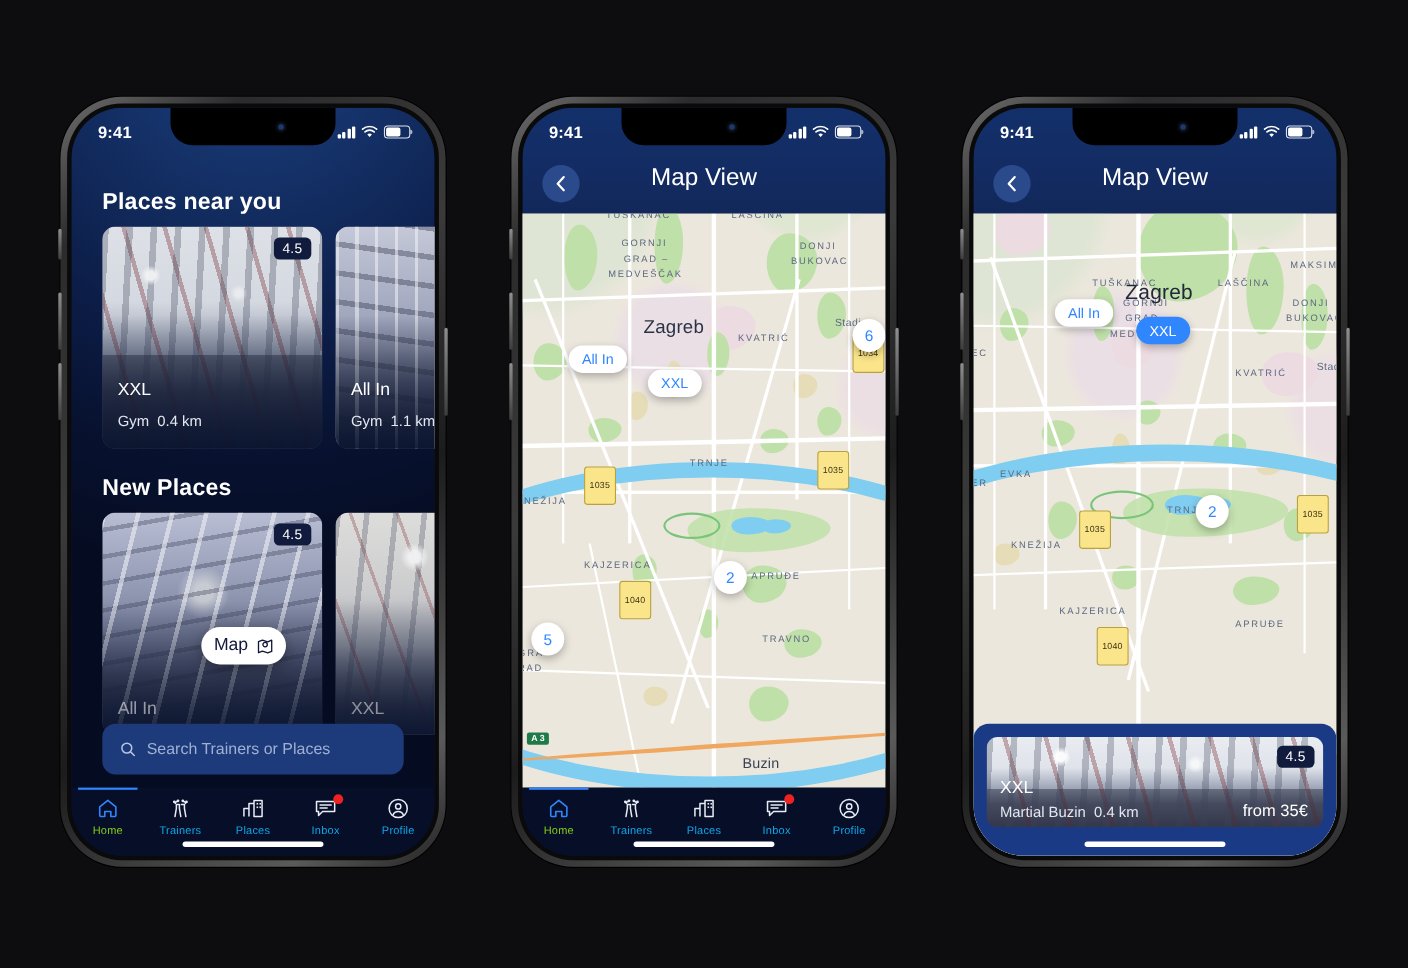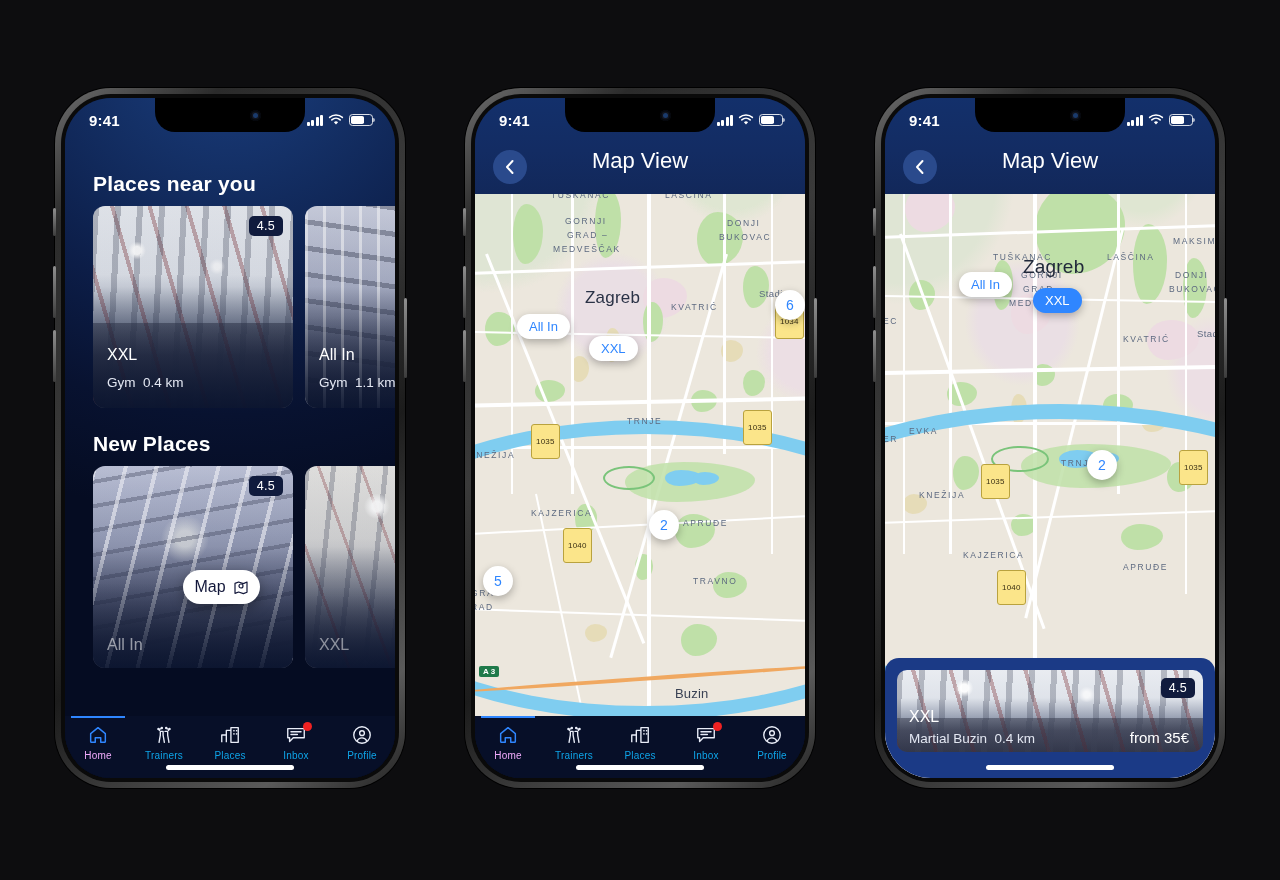--- a/index.html
+++ b/index.html
@@ -108,21 +108,21 @@
   .searchbar input{ background:transparent; border:0; outline:0; color:#fff;
     font-size:14.5px; font-family:inherit; width:100%; }
   .searchbar input::placeholder{ color:#9fb0d4; }
 
   
   .tabbar{ position:absolute; left:0; right:0; bottom:0; height:62px; background:#070f28;
     display:flex; align-items:flex-start; padding-top:8px; z-index:32; }
   .tab{ flex:1; display:flex; flex-direction:column; align-items:center; gap:4px;
     position:relative; color:#0ea5e9; }
   .tab .lbl{ font-size:10px; letter-spacing:.2px; }
-  .tab.active{ color:#f0abfc; }
+  .tab.active{ color:#84cc16; }
   .tab.active::before{ content:''; position:absolute; top:-8px; left:6px; right:6px;
     height:2px; background:#2f86ff; }
   .dot{ position:absolute; top:-2px; right:calc(50% - 16px); width:9px; height:9px;
     border-radius:50%; background:#ef2222; }
 
   
   .mapheader{ position:absolute; top:0; left:0; right:0; height:96px; z-index:30;
     background:linear-gradient(180deg,#13306b 0%,#132c63 55%,#12285a 100%); }
   .backbtn{ position:absolute; left:18px; top:52px; width:34px; height:34px; border-radius:50%;
     background:#2a4a8c; display:flex; align-items:center; justify-content:center; }
@@ -242,20 +242,27 @@
         </div>
 
         <div class="mapbtn" style="left:118px; top:472px; width:77px; height:34px;">
           <span>Map</span>
           <svg width="16" height="17" viewBox="0 0 16 17">
             <path d="M2 4.4 5.6 3l4.8 1.6L14 3v10.2l-3.6 1.4L5.6 13 2 14.4z" fill="none" stroke="#12173a" stroke-width="1.2" stroke-linejoin="round"></path>
             <circle cx="8" cy="7" r="2" fill="none" stroke="#12173a" stroke-width="1.2"></circle>
           </svg>
         </div>
 
+        <div class="searchbar" style="left:28px; right:28px; top:560px; height:46px;">
+          <svg width="16" height="16" viewBox="0 0 16 16">
+            <circle cx="7" cy="7" r="5" fill="none" stroke="#b7c4e0" stroke-width="1.5"></circle>
+            <path d="M10.8 10.8 14.5 14.5" stroke="#b7c4e0" stroke-width="1.5" stroke-linecap="round"></path>
+          </svg>
+          <input placeholder="Search Trainers or Places" style="">
+        </div>
 
         <div class="tabbar">
           <div class="tab active">
             <svg width="22" height="22" viewBox="0 0 24 24">
               <path d="M4 10.5 12 4l8 6.5V19a1 1 0 0 1-1 1h-4v-5H9v5H5a1 1 0 0 1-1-1z" fill="none" stroke="#2f86ff" stroke-width="1.6" stroke-linejoin="round"></path>
             </svg>
             <span class="lbl">Home</span>
           </div>
           <div class="tab">
             <svg width="22" height="22" viewBox="0 0 24 24">

